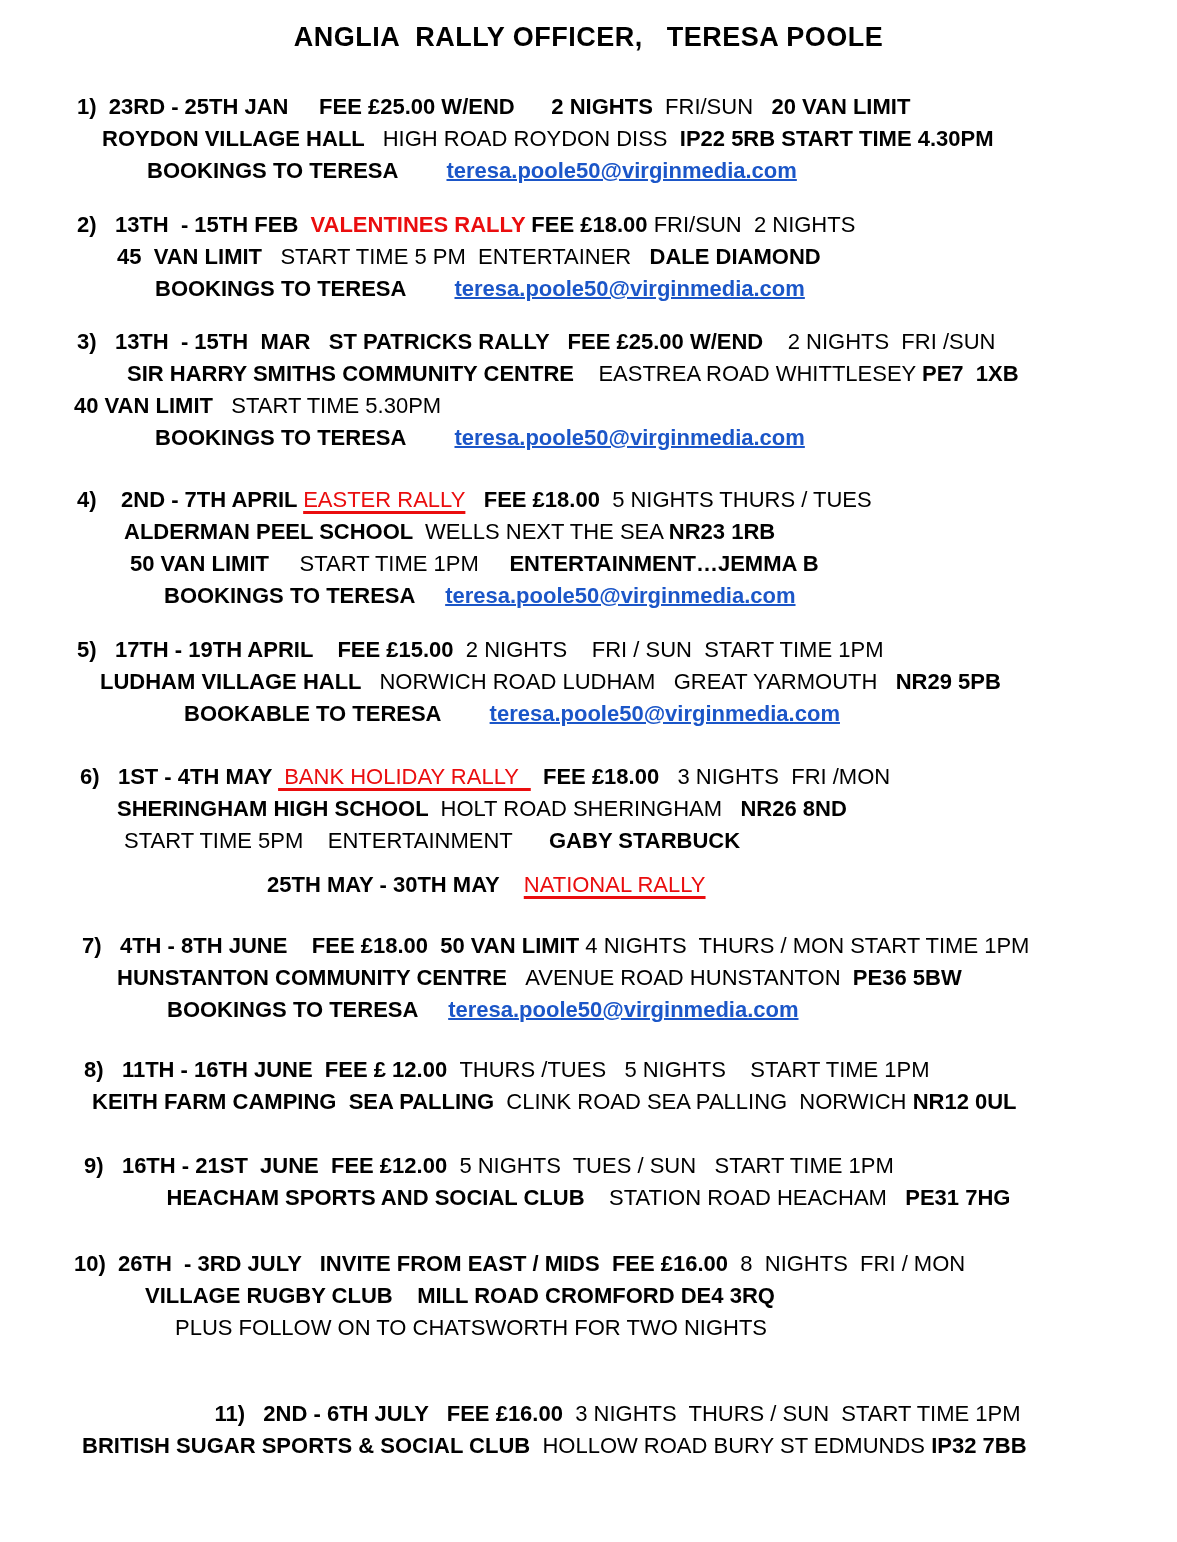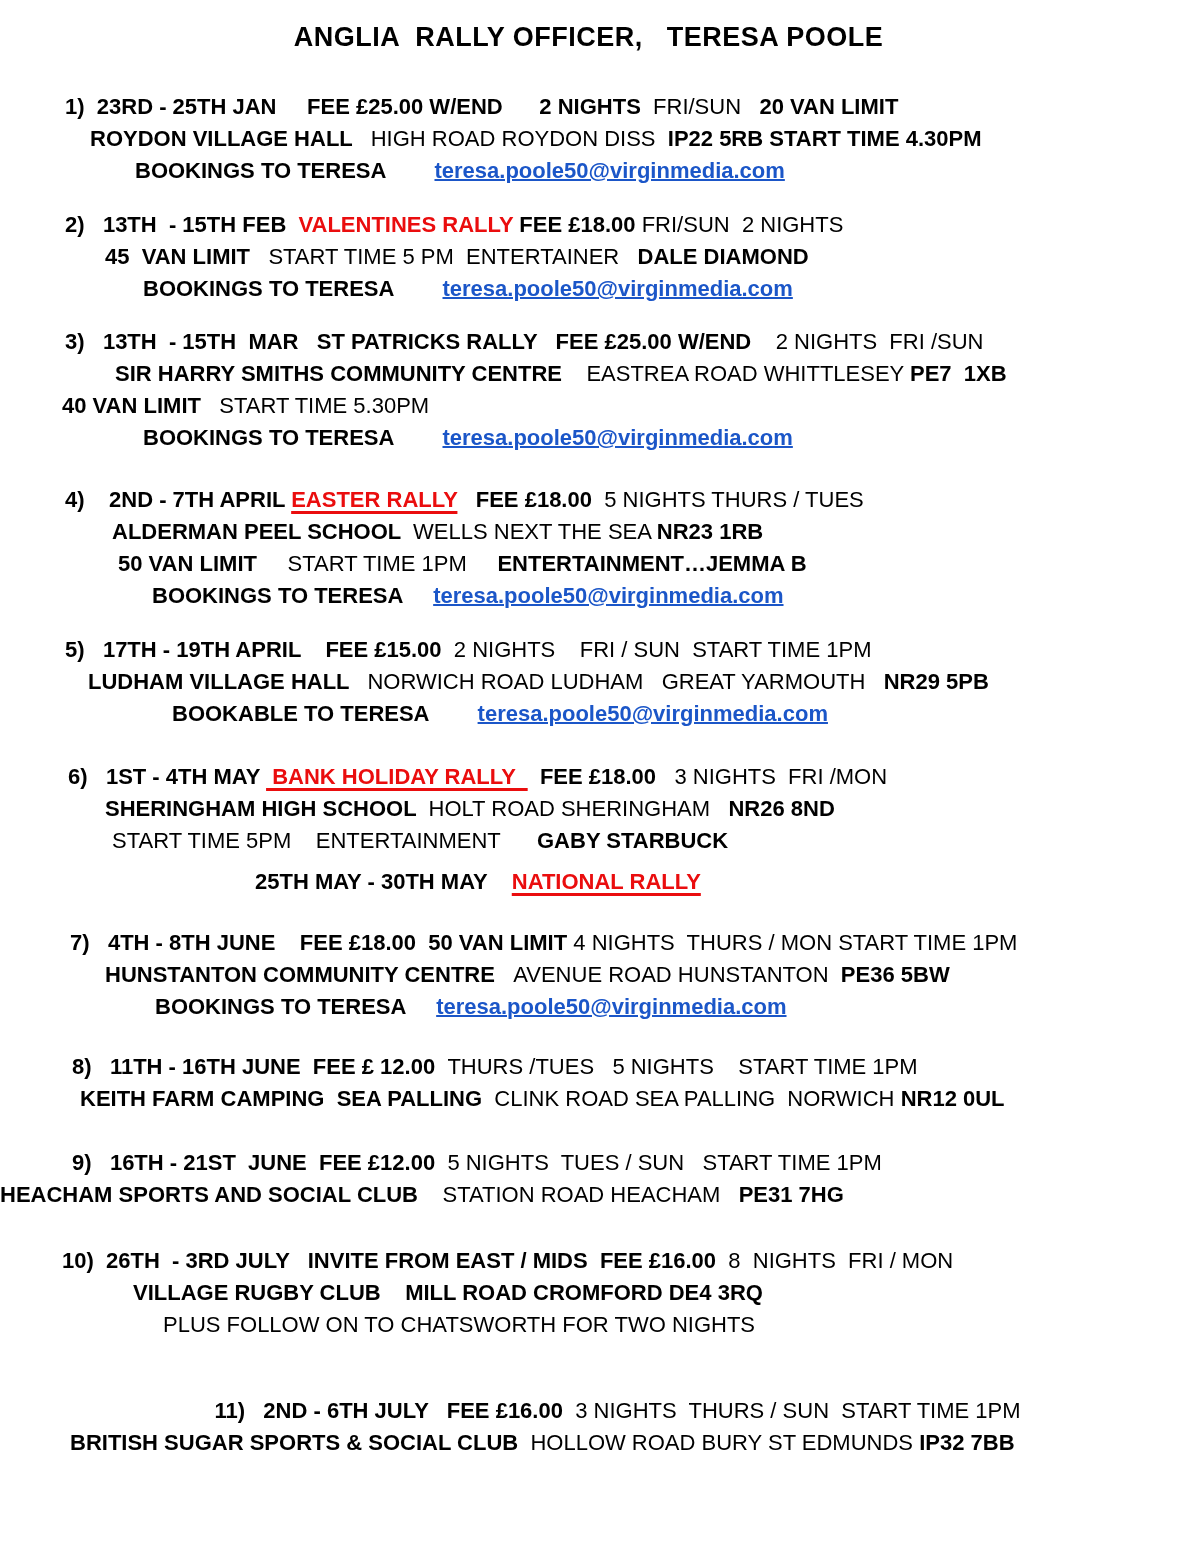--- a/index.html
+++ b/index.html
@@ -11,26 +11,26 @@
   .doc{padding-top:22px;}
   .title{
     text-align:center;font-size:31px;font-weight:bold;
     text-decoration:underline;text-decoration-thickness:3px;text-underline-offset:5px;
     margin:0 0 37px 0;white-space:pre-wrap;letter-spacing:.5px;
   }
   .subtitle{
     text-align:center;font-size:27px;font-weight:bold;
     margin:0 0 38px 0;white-space:pre-wrap;letter-spacing:.5px;
   }
-  .entry{margin:0;}
+  .entry{margin:12px;}
   .line{font-size:22px;line-height:32px;white-space:pre-wrap;}
   .seg-b{font-weight:bold;}
   .seg-r{font-weight:normal;}
   .seg-red{font-weight:bold;}
-  .seg-redu{font-weight:bold;text-decoration:underline;text-decoration-thickness:2.5px;text-underline-offset:4px;}
+  .seg-redu{font-weight:normal;text-decoration:underline;text-decoration-thickness:2.5px;text-underline-offset:4px;}
   .seg-link{font-weight:bold;text-decoration:underline;text-decoration-thickness:2px;cursor:pointer;}
 </style>
 </head>
 <body>
 
 <div class="doc">
   <h2 class="subtitle">ANGLIA  RALLY OFFICER,   TERESA POOLE</h2>
   <div>
       <div class="entry" style="margin-bottom: 22px;">
         <div class="line" style="padding-left: 65px;"><span class="seg-b">1)  23RD - 25TH JAN     FEE £25.00 W/END      2 NIGHTS  </span><span class="seg-r">FRI/SUN   </span><span class="seg-b">20 VAN LIMIT</span></div>
@@ -71,21 +71,21 @@
         <div class="line" style="padding-left: 70px;"><span class="seg-b">7)   4TH - 8TH JUNE    FEE £18.00  50 VAN LIMIT </span><span class="seg-r">4 NIGHTS  THURS / MON START TIME 1PM</span></div>
         <div class="line" style="padding-left: 105px;"><span class="seg-b">HUNSTANTON COMMUNITY CENTRE   </span><span class="seg-r">AVENUE ROAD HUNSTANTON  </span><span class="seg-b">PE36 5BW</span></div>
         <div class="line" style="padding-left: 155px;"><span class="seg-b">BOOKINGS TO TERESA     </span><a href="#" class="seg-link" style="color: rgb(27, 86, 200);">teresa.poole50@virginmedia.com</a></div>
       </div>
       <div class="entry" style="margin-bottom: 32px;">
         <div class="line" style="padding-left: 72px;"><span class="seg-b">8)   11TH - 16TH JUNE  FEE £ 12.00  </span><span class="seg-r">THURS /TUES   5 NIGHTS    START TIME 1PM</span></div>
         <div class="line" style="padding-left: 80px;"><span class="seg-b">KEITH FARM CAMPING  SEA PALLING  </span><span class="seg-r">CLINK ROAD SEA PALLING  NORWICH </span><span class="seg-b">NR12 0UL</span></div>
       </div>
       <div class="entry" style="margin-bottom: 34px;">
         <div class="line" style="padding-left: 72px;"><span class="seg-b">9)   16TH - 21ST  JUNE  FEE £12.00  </span><span class="seg-r">5 NIGHTS  TUES / SUN   START TIME 1PM</span></div>
-        <div class="line" style=""><span class="seg-b">HEACHAM SPORTS AND SOCIAL CLUB    </span><span class="seg-r">STATION ROAD HEACHAM   </span><span class="seg-b">PE31 7HG</span></div>
+        <div class="line" style=" text-align: center;"><span class="seg-b">HEACHAM SPORTS AND SOCIAL CLUB    </span><span class="seg-r">STATION ROAD HEACHAM   </span><span class="seg-b">PE31 7HG</span></div>
       </div>
       <div class="entry" style="margin-bottom: 54px;">
         <div class="line" style="padding-left: 62px;"><span class="seg-b">10)  26TH  - 3RD JULY   INVITE FROM EAST / MIDS  FEE £16.00  </span><span class="seg-r">8  NIGHTS  FRI / MON</span></div>
         <div class="line" style="padding-left: 133px;"><span class="seg-b">VILLAGE RUGBY CLUB    MILL ROAD CROMFORD DE4 3RQ</span></div>
         <div class="line" style="padding-left: 163px;"><span class="seg-r">PLUS FOLLOW ON TO CHATSWORTH FOR TWO NIGHTS</span></div>
       </div>
       <div class="entry" style="margin-bottom: 0px;">
         <div class="line" style="padding-left: 58px; text-align: center;"><span class="seg-b">11)   2ND - 6TH JULY   FEE £16.00  </span><span class="seg-r">3 NIGHTS  THURS / SUN  START TIME 1PM</span></div>
         <div class="line" style="padding-left: 70px;"><span class="seg-b">BRITISH SUGAR SPORTS &amp; SOCIAL CLUB  </span><span class="seg-r">HOLLOW ROAD BURY ST EDMUNDS </span><span class="seg-b">IP32 7BB</span></div>
       </div>

